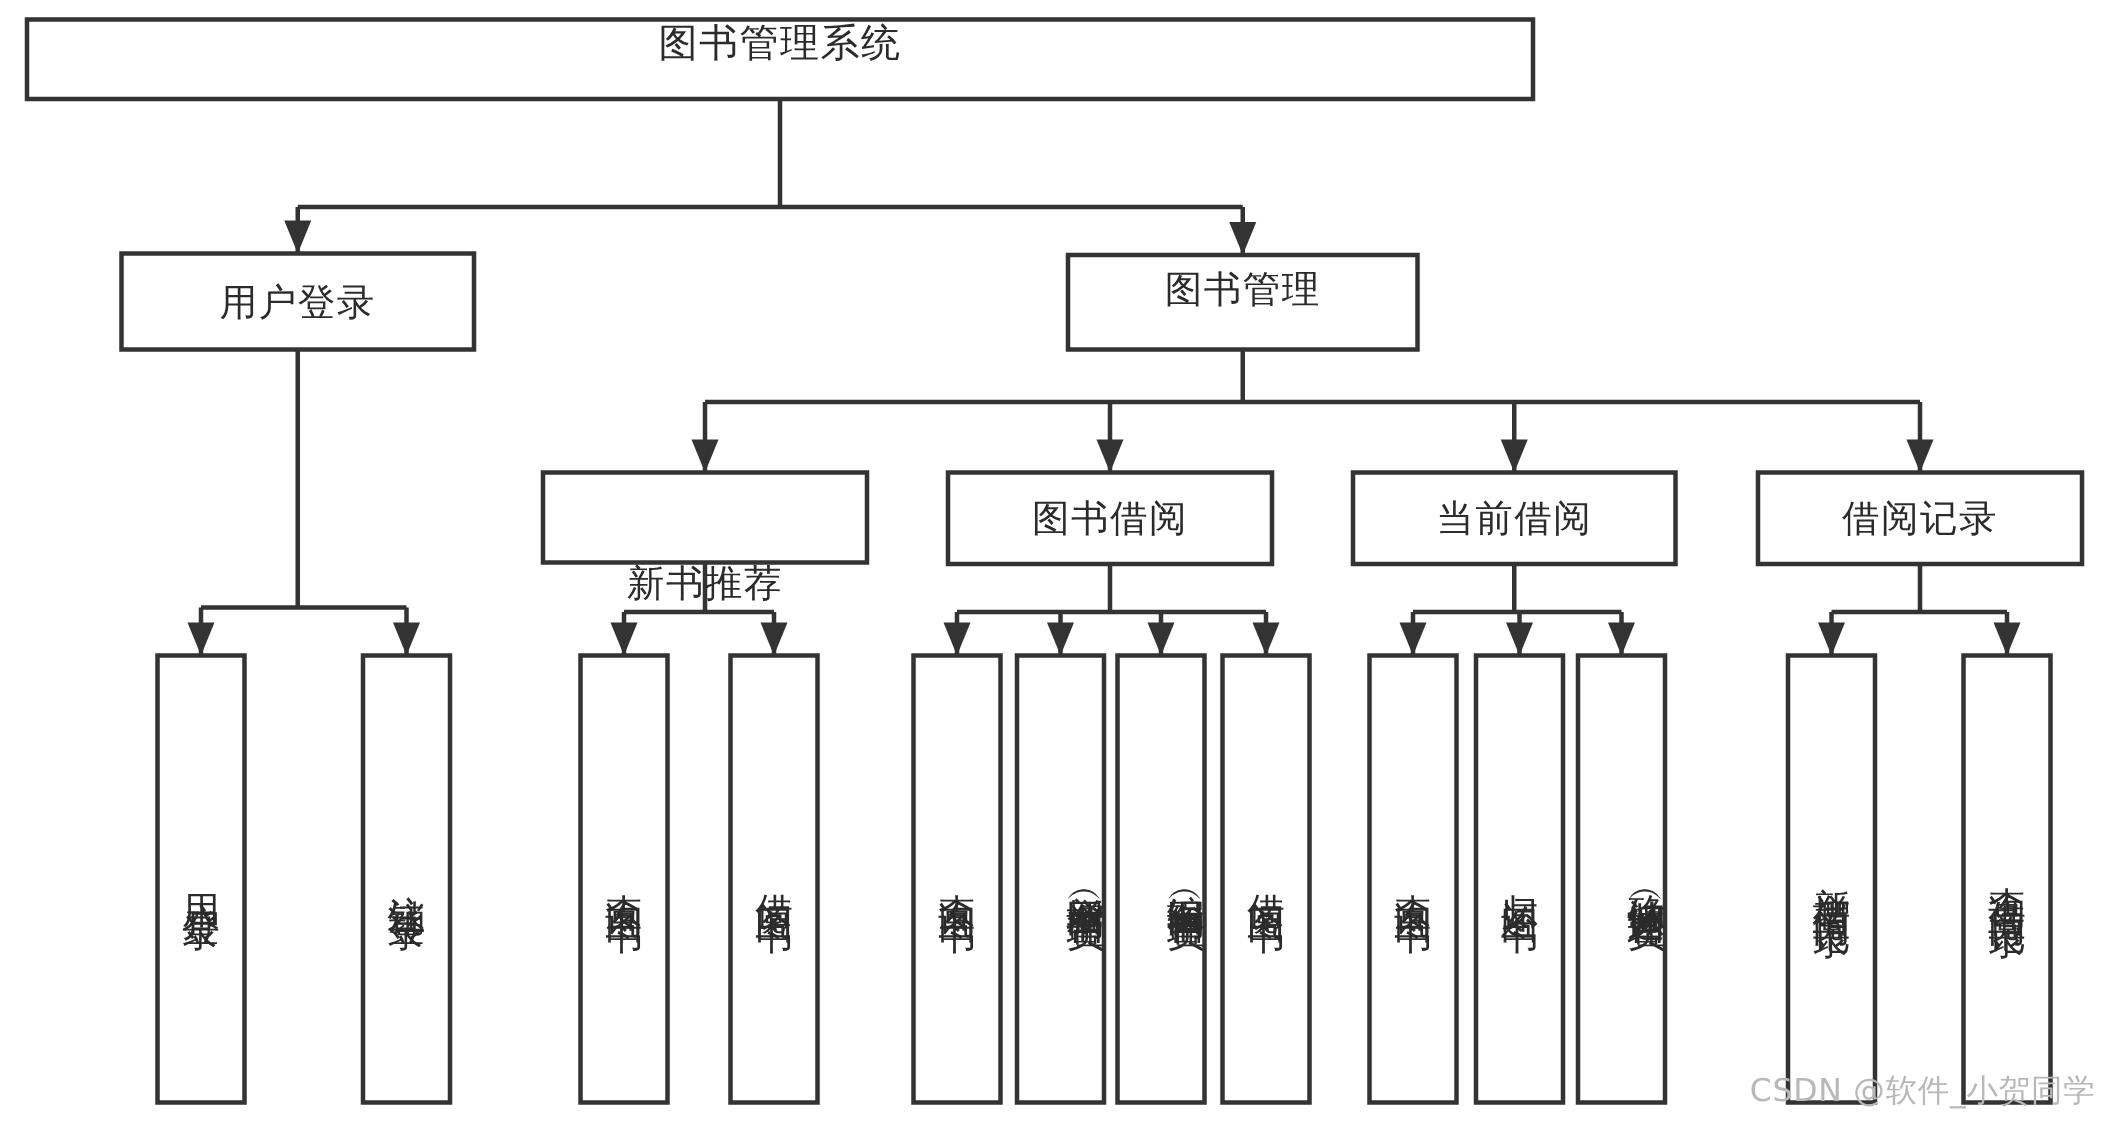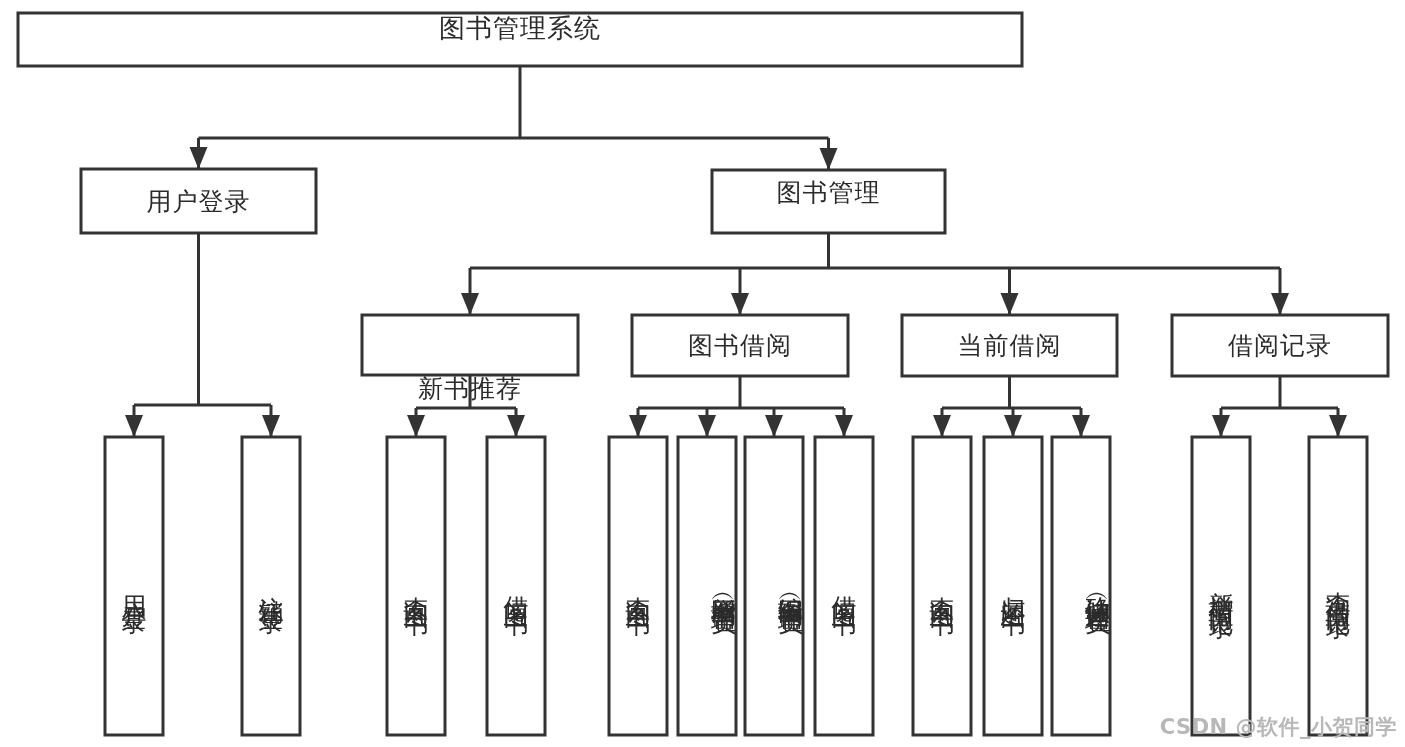--- a/index.html
+++ b/index.html
@@ -67,21 +67,20 @@
   }
   .watermark {
     position: absolute;
     right: 8px;
     bottom: 6px;
     font-family: "DejaVu Sans", "Liberation Sans", sans-serif;
     font-size: 21px;
     color: #b8b8b8;
     white-space: nowrap;
     letter-spacing: 0.5px;
-    font-weight: bold;
   }
 </style>
 </head>
 <body>
 
 <div id="diagram-root">
 
   <svg id="flow" viewBox="0 0 1405 747" xmlns="http://www.w3.org/2000/svg">
     <g id="connectors">
         <line x1="520" y1="66" x2="520" y2="138" class="conn"></line>

